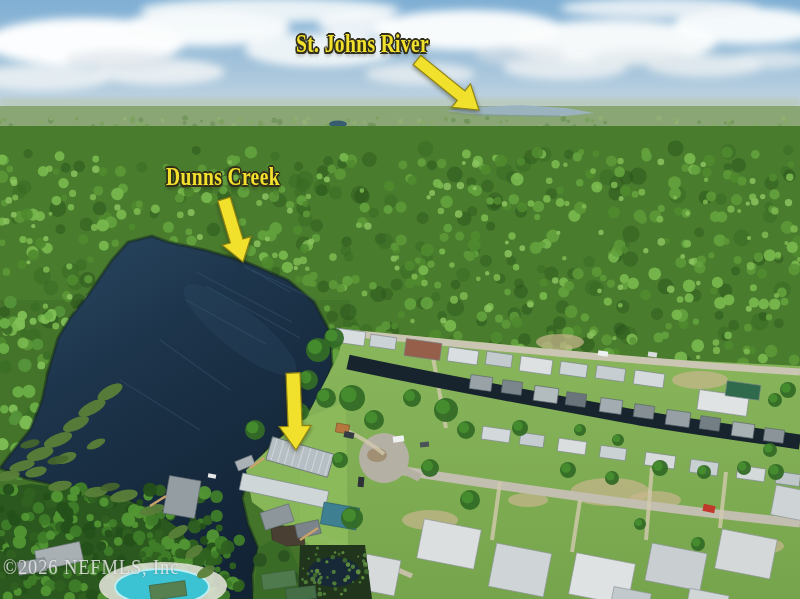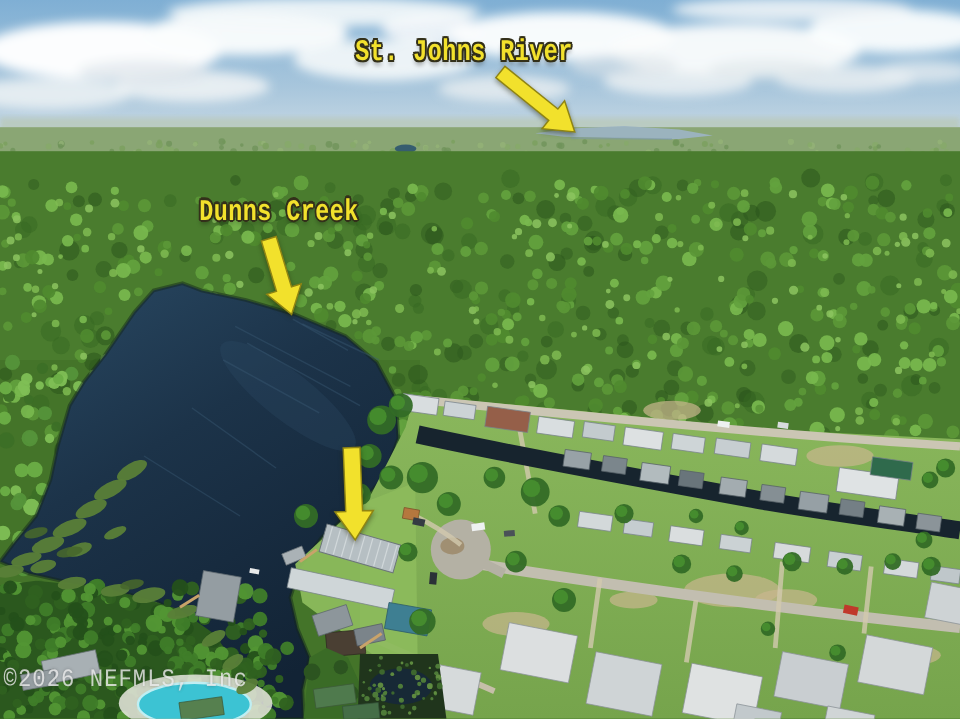--- a/index.html
+++ b/index.html
@@ -1,17 +1,17 @@
 <!DOCTYPE html>
 <html style="--accent: #F2E12C; --outline: #33301A; --wm-color: #E9E9E9;"><head>
 <meta charset="utf-8">
 <style>
   html,body{margin:0;padding:0;background:#222;}
   .stage{position:relative;width:800px;height:599px;overflow:hidden;
-         font-family:Liberation Mono, monospace;background:#4a7c2e;text-align:center;}
+         font-family:Liberation Serif, serif;background:#4a7c2e;text-align:center;}
   .stage svg{position:absolute;left:0;top:0;}
   .anno-label{position:absolute;font-weight:700;font-size:25px;line-height:1;
       white-space:nowrap;color:var(--accent,#F2E12C);
       transform:scaleX(.78);transform-origin:0 0;letter-spacing:.5px;
       text-shadow:2px 0 0 var(--outline,#33301A),-2px 0 0 var(--outline,#33301A),
         0 2px 0 var(--outline,#33301A),0 -2px 0 var(--outline,#33301A),
         1.5px 1.5px 0 var(--outline,#33301A),-1.5px 1.5px 0 var(--outline,#33301A),
         1.5px -1.5px 0 var(--outline,#33301A),-1.5px -1.5px 0 var(--outline,#33301A),
         0 4px 4px rgba(0,0,0,.35);}
   #lbl-stjohns{left:296px;top:31px;}

